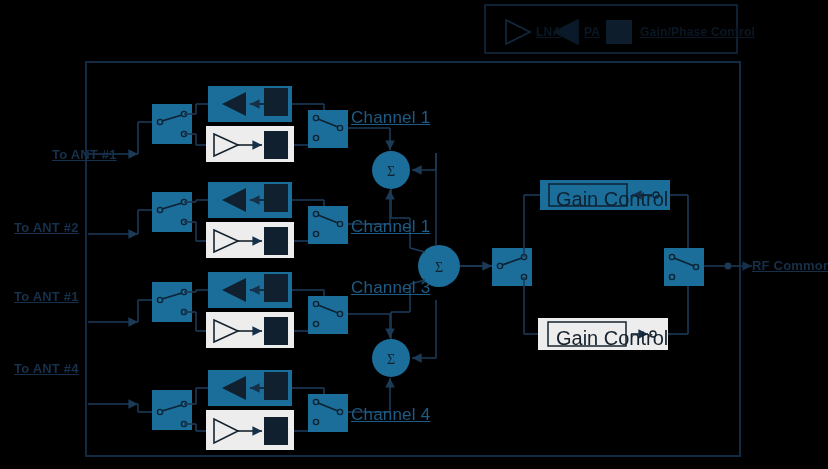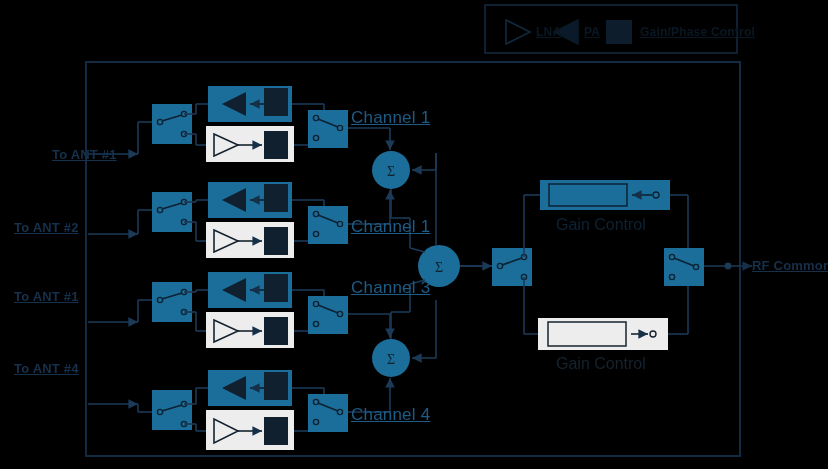--- a/index.html
+++ b/index.html
@@ -4,21 +4,21 @@
 <style>
   html,body{margin:0;padding:0;background:#000;}
   body{width:828px;height:469px;position:relative;overflow:hidden;
        font-family:"Liberation Sans",sans-serif;}
   .root{position:absolute;inset:0;}
   svg{position:absolute;top:0;left:0;}
   .lbl{position:absolute;color:#16314d;font-size:13px;font-weight:700;letter-spacing:.2px;white-space:nowrap;text-decoration:underline;}
   .lbl.ch{color:#1d5c86;font-weight:400;font-size:17px;}
   .lbl.rf{color:#17304a;font-weight:700;}
   .lbl.leg{color:#0a1724;font-size:12px;font-weight:700;}
-  .gc{position:absolute;font-size:16px;white-space:nowrap;margin-top:28px;}
+  .gc{position:absolute;font-size:20px;white-space:nowrap;}
   .gc.dark{color:#0d2233;}
   .gc.light{color:#16232e;}
 </style>
 </head>
 <body>
 
 <div class="root">
 
 <svg width="828" height="469" viewBox="0 0 828 469">
   <defs>

